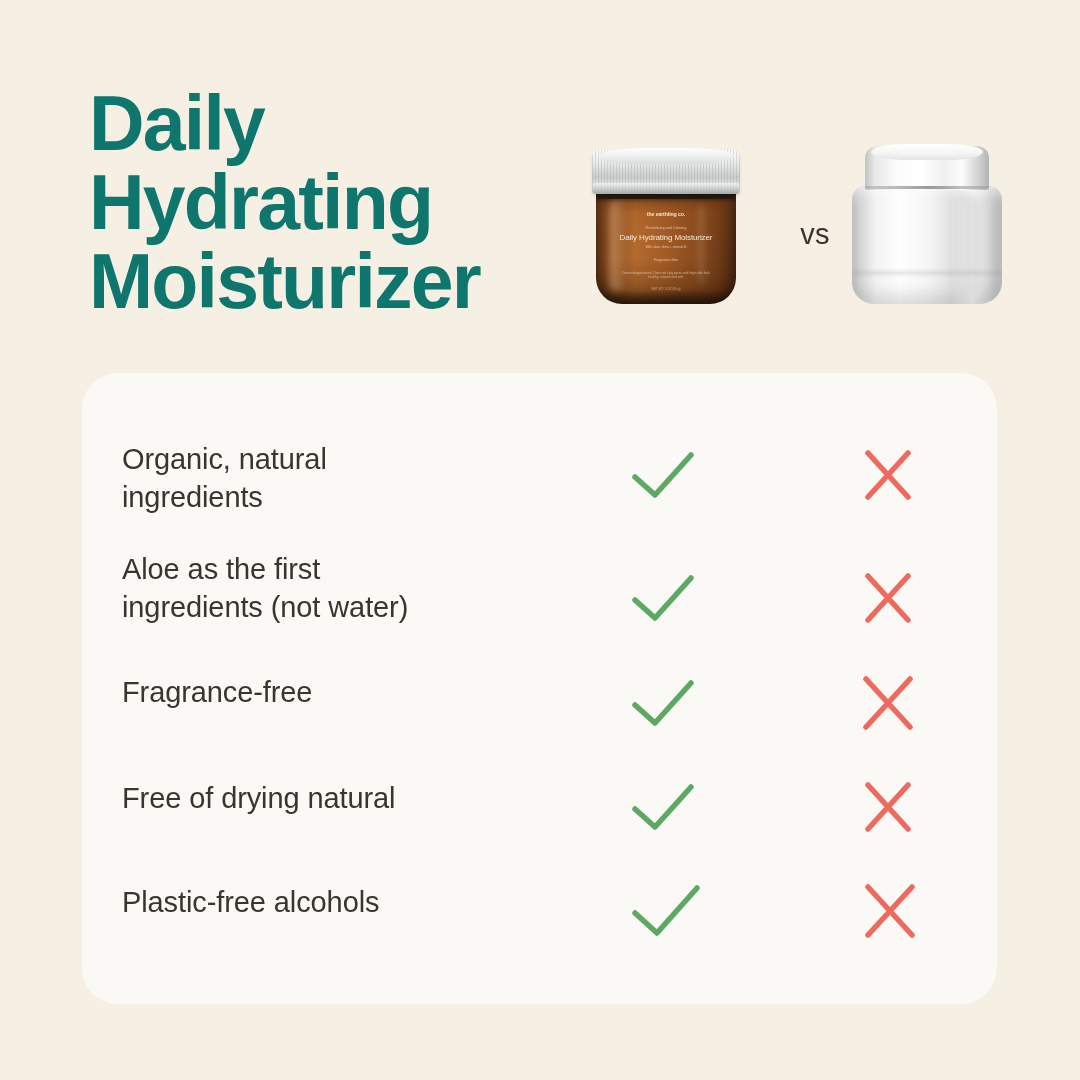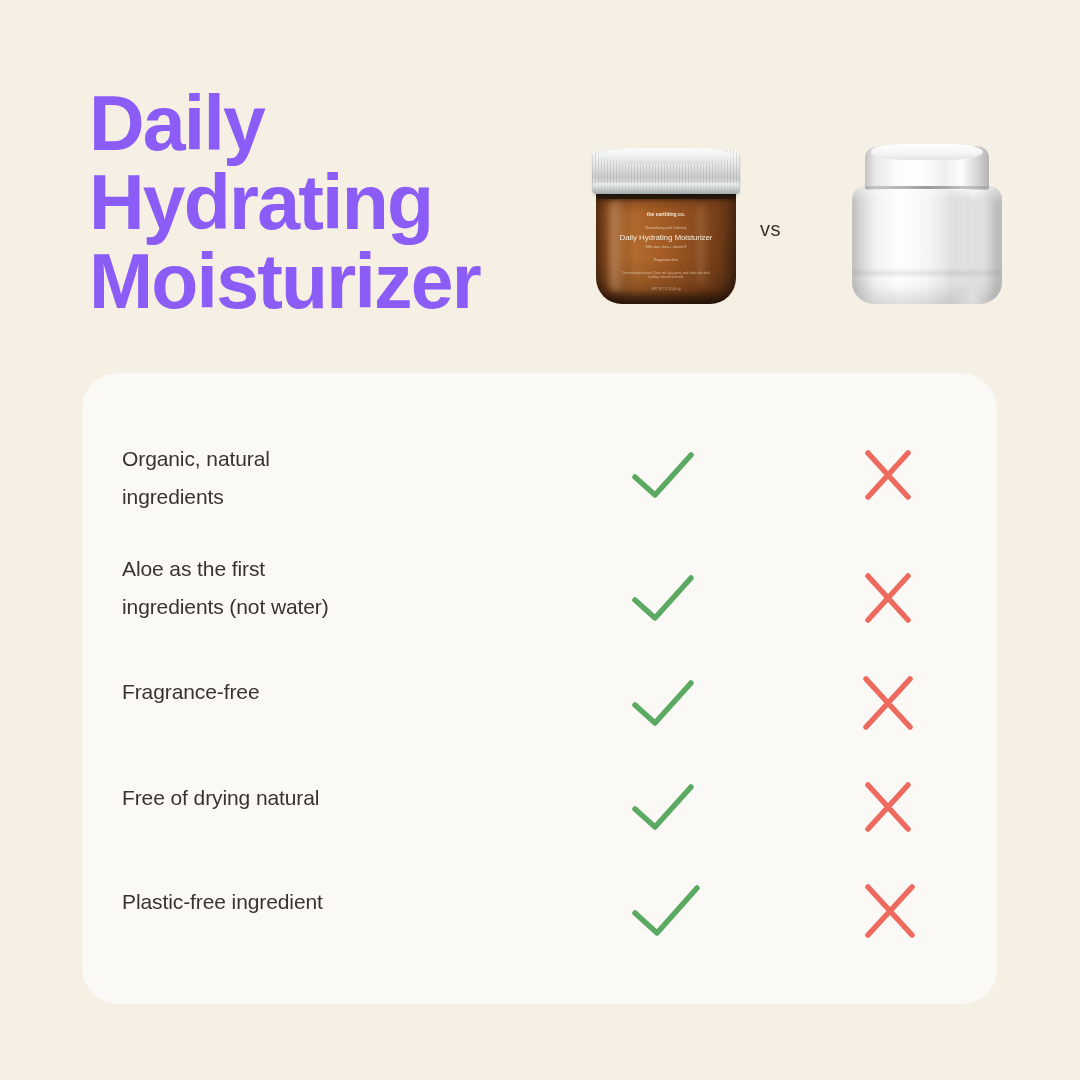--- a/index.html
+++ b/index.html
@@ -25,21 +25,21 @@
 
   #page-title {
     position: absolute;
     left: 89px;
     top: 84px;
     width: 470px;
     font-size: 77px;
     font-weight: bold;
     line-height: 79px;
     letter-spacing: -1.8px;
-    color: #8b5cf6;
+    color: #0f766e;
     white-space: pre-line;
   }
 
   
   #product-compare {
     position: absolute;
     left: 570px;
     top: 140px;
     width: 450px;
     height: 180px;
@@ -196,22 +196,22 @@
     opacity: 0.55;
     margin-top: 7px;
   }
 
   
   #vs-label {
     position: absolute;
     left: 190px;
     top: 78px;
     width: 70px;
-    text-align: left;
-    font-size: 20px;
+    text-align: right;
+    font-size: 29px;
     font-weight: normal;
     letter-spacing: 0.4px;
     color: #3B322C;
   }
 
   
   #product-jar-theirs {
     position: absolute;
     left: 282px;
     top: 6px;
@@ -305,21 +305,21 @@
   .compare-row {
     position: absolute;
     left: 0;
     width: 915px;
     height: 0;
   }
   .row-label {
     position: absolute;
     left: 40px;
     width: 340px;
-    font-size: 21px;
+    font-size: 29px;
     line-height: 38px;
     letter-spacing: -0.1px;
     color: #3A342F;
     white-space: pre-line;
   }
   .mark {
     position: absolute;
     top: 0;
   }
   .mark-check { left: 545px; }
@@ -448,21 +448,21 @@
       </svg>
     </div>
     <div class="mark mark-cross">
       <svg width="72" height="60" viewBox="0 0 72 60" aria-hidden="true">
         <path d="M16 8 L56 52 M56 8 L16 52" fill="none" stroke="#EE6A5F" stroke-width="5.5" stroke-linecap="round"></path>
       </svg>
     </div>
   </div>
 
   <div class="compare-row" id="row-4">
-    <div class="row-label">Plastic-free ingredient</div>
+    <div class="row-label">Plastic-free alcohols</div>
     <div class="mark mark-check">
       <svg width="78" height="64" viewBox="0 0 78 64" aria-hidden="true">
         <path d="M8 34 L30 54 L70 9" fill="none" stroke="#5CA963" stroke-width="5.5" stroke-linecap="round" stroke-linejoin="round"></path>
       </svg>
     </div>
     <div class="mark mark-cross">
       <svg width="78" height="64" viewBox="0 0 78 64" aria-hidden="true">
         <path d="M16 8 L60 56 M60 8 L16 56" fill="none" stroke="#EE6A5F" stroke-width="5.5" stroke-linecap="round"></path>
       </svg>
     </div>

